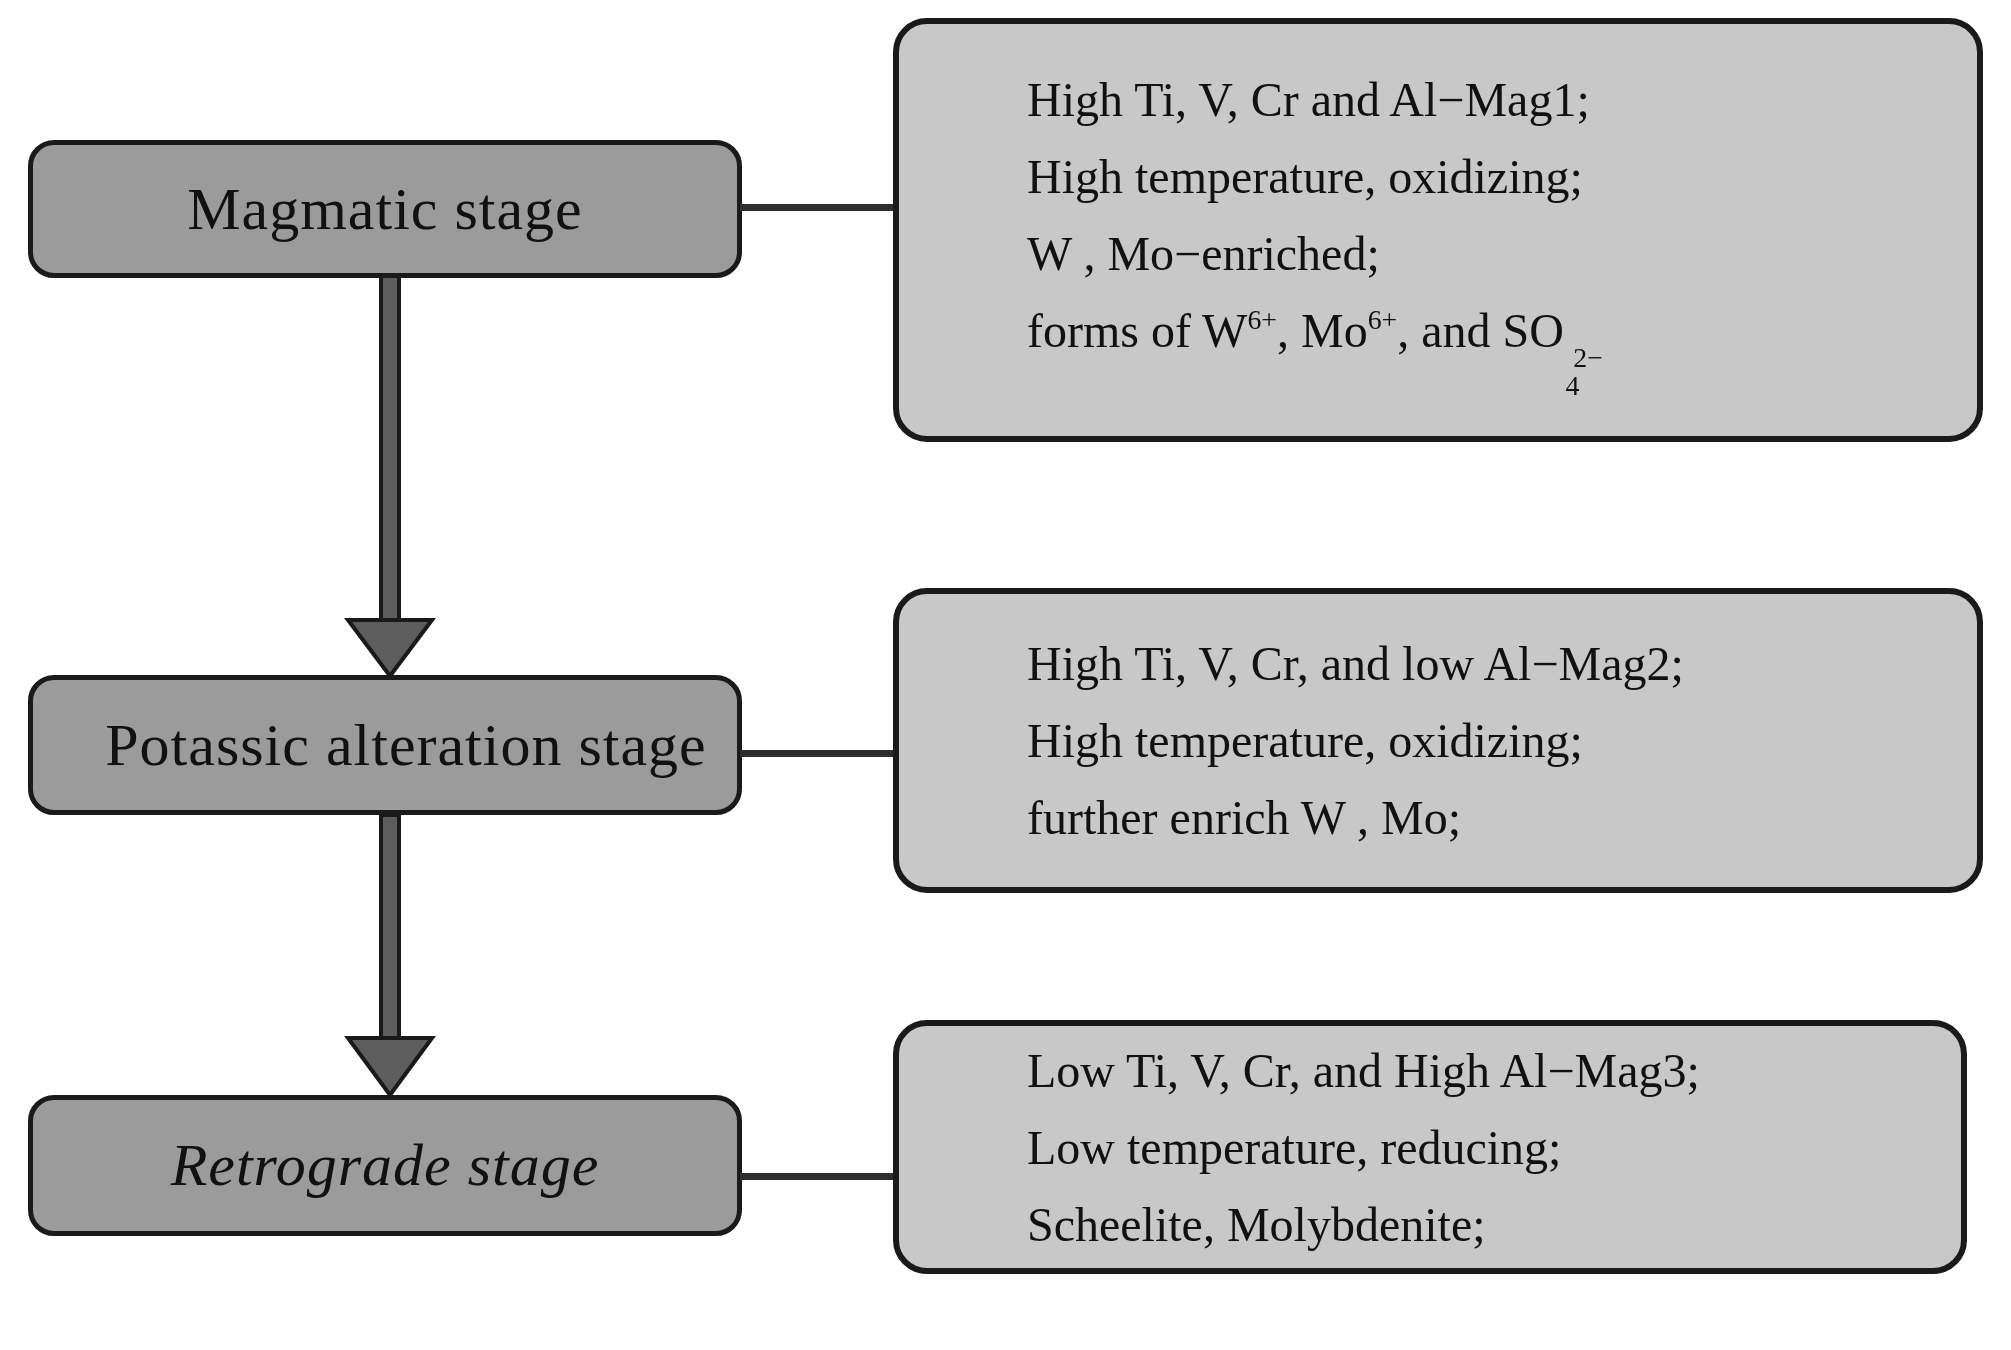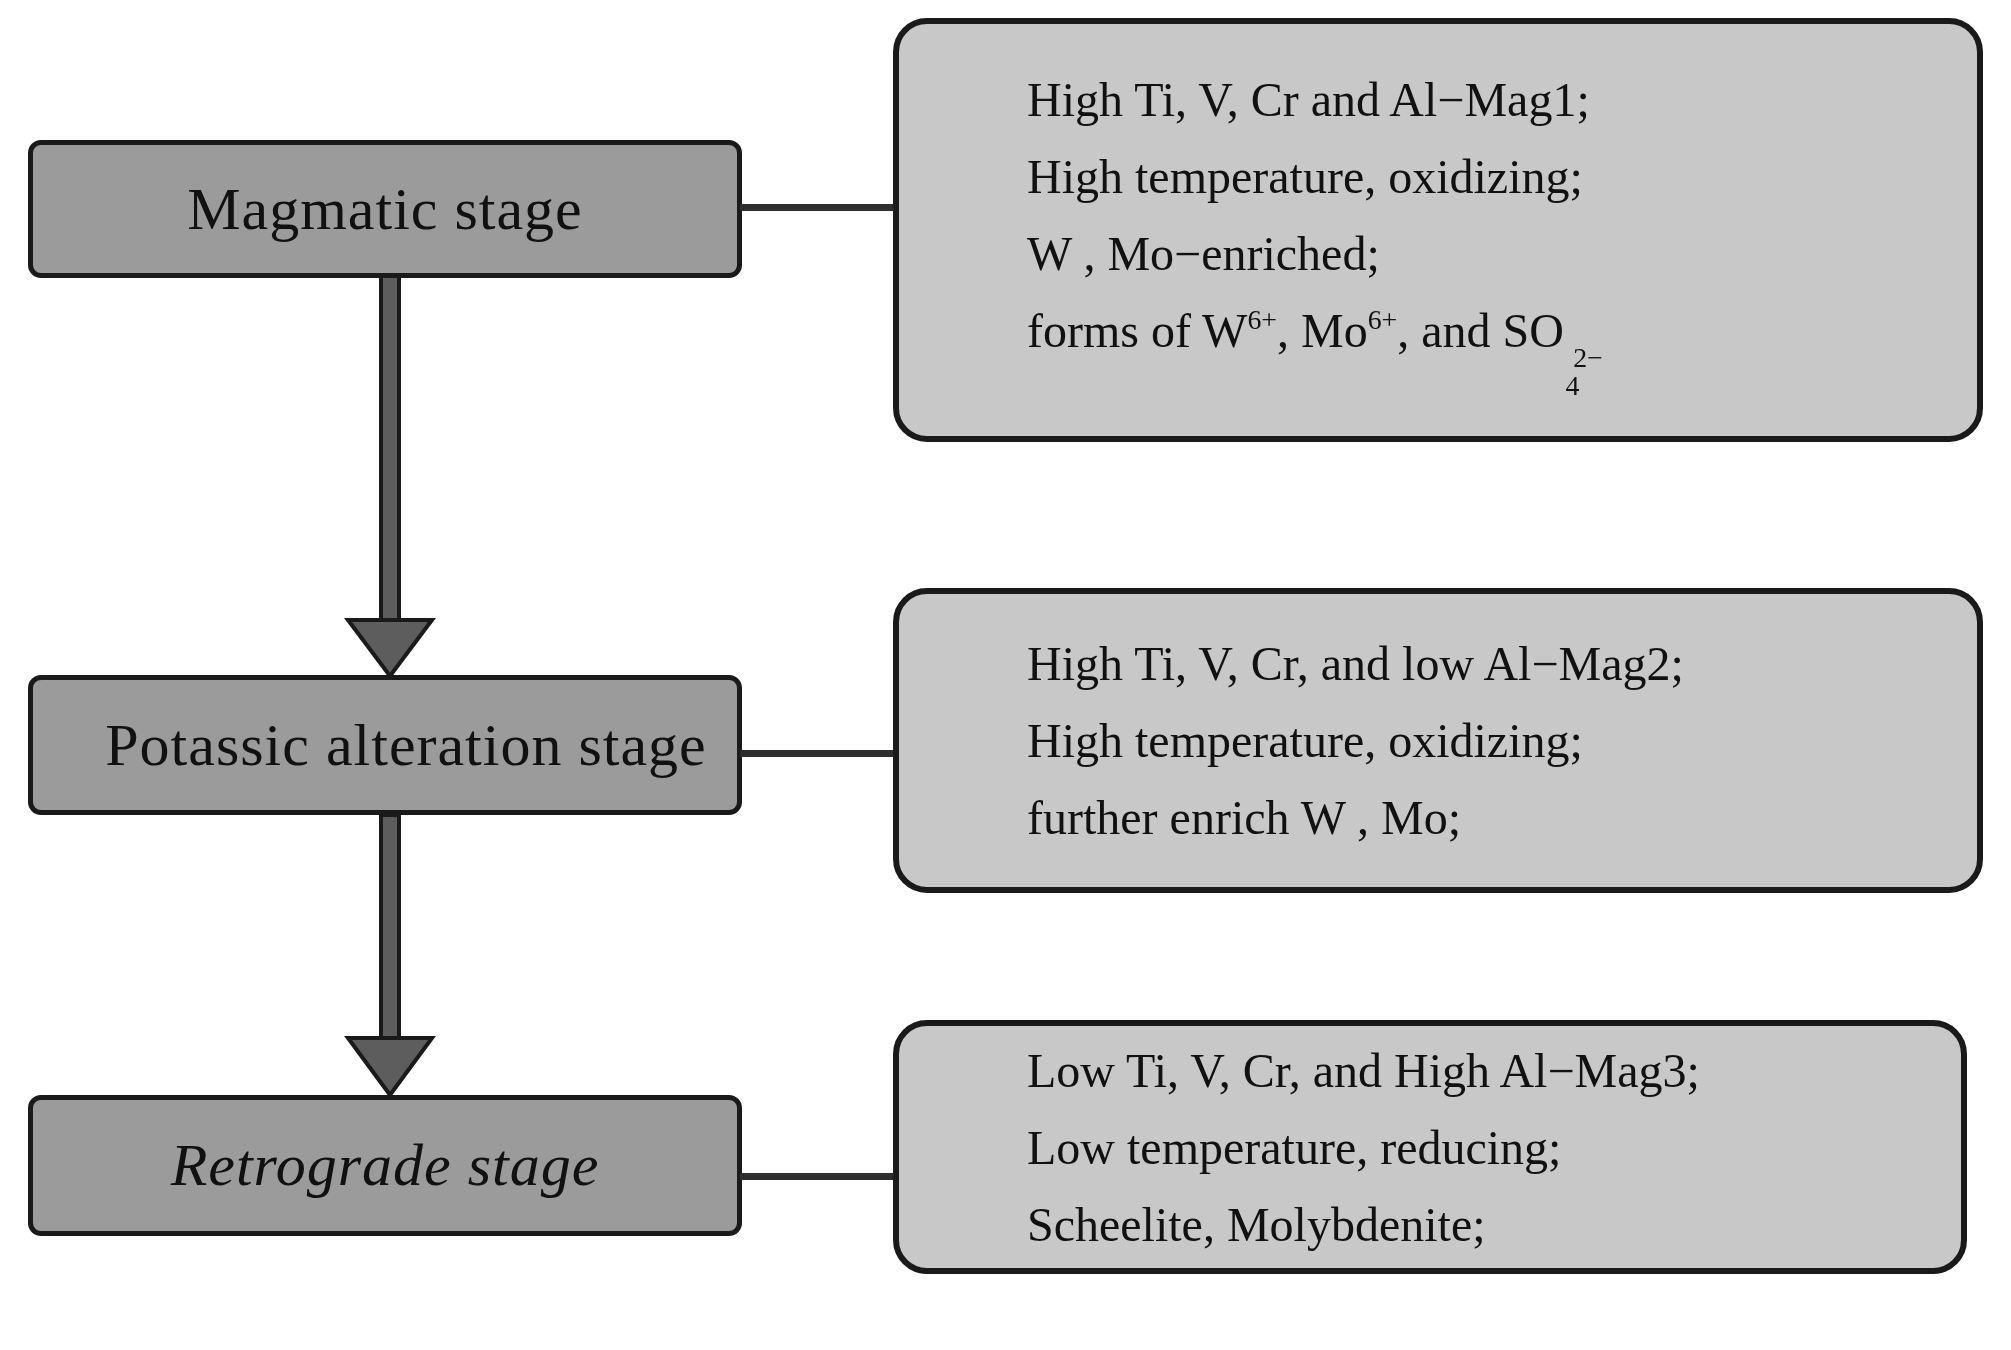--- a/index.html
+++ b/index.html
@@ -12,21 +12,21 @@
     color: var(--text, #111111);
     overflow: hidden;
   }
   .stage-box {
     position: absolute;
     left: 28px;
     width: 714px;
     box-sizing: border-box;
     background: var(--stage-fill, #9b9b9b);
     border: 5px solid var(--border, #1a1a1a);
-    border-radius: 13px;
+    border-radius: 26px;
     display: flex;
     align-items: center;
     justify-content: center;
   }
   .stage-label {
     font-size: 60px;
     letter-spacing: 1px;
     white-space: nowrap;
   }
   .detail-box {

